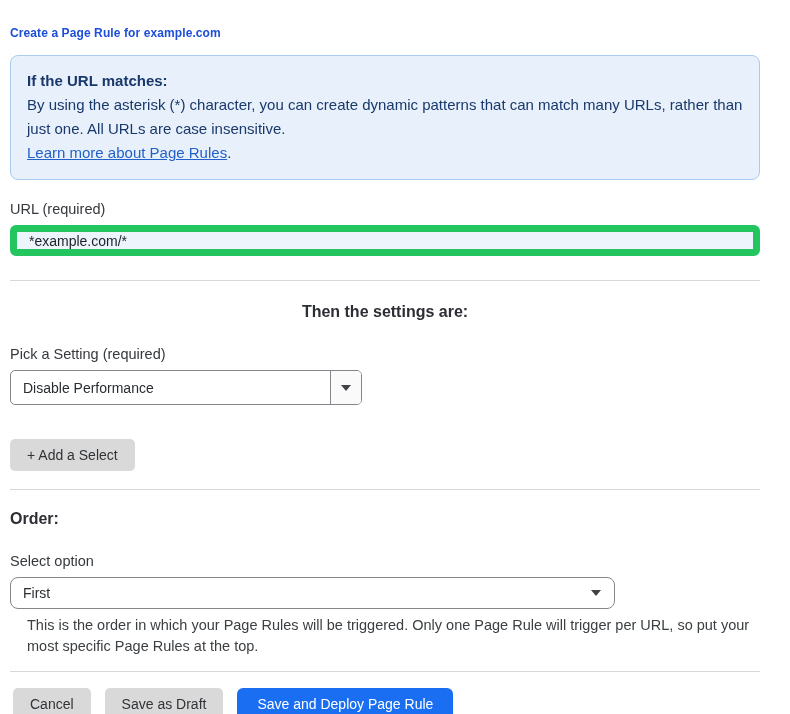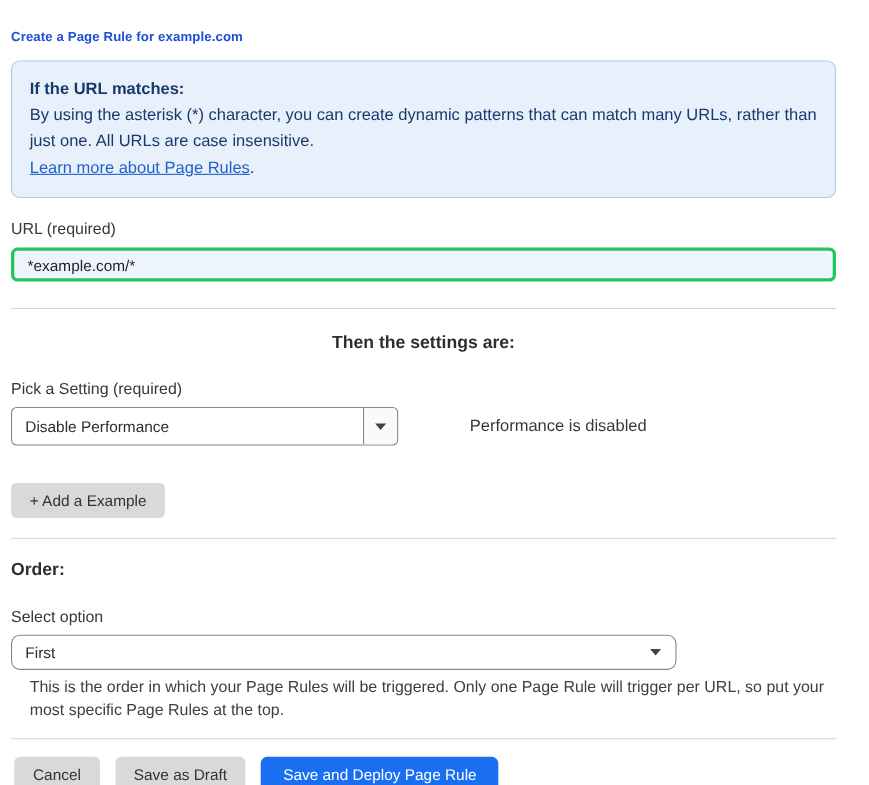--- a/index.html
+++ b/index.html
@@ -42,21 +42,21 @@
     color: #35383d;
   }
   .url-label { margin-top: 21px; }
 
   .url-input {
     display: block;
     margin-top: 8px;
     width: 750px;
     height: 31px;
     background: #eef4fc;
-    border: 3px solid #22c55e;
+    border: 7px solid #22c55e;
     border-radius: 6px;
     padding: 0 12px;
     font-family: "Liberation Sans", sans-serif;
     font-size: 14px;
     color: #1e2126;
     outline: none;
   }
   .helper-text {
     margin-top: 7px;
     font-size: 14.5px;
@@ -212,24 +212,23 @@
 
   <div class="field-label setting-label">Pick a Setting (required)</div>
 
   <div class="setting-row">
     <div class="setting-dropdown">
       <div class="dd-value">Disable Performance</div>
       <div class="dd-arrow-seg">
         <span class="caret-down"></span>
       </div>
     </div>
-    <div class="setting-status">Performance is disabled</div>
-  </div>
-
-  <button class="btn btn-gray add-setting-btn">+ Add a Example</button>
+  </div>
+
+  <button class="btn btn-gray add-setting-btn">+ Add a Select</button>
 
   <hr class="divider divider-2">
 
   <div class="section-heading order-heading">Order:</div>
 
   <div class="field-label setting-label">Select option</div>
 
   <div class="order-select">
     <span>First</span>
     <span class="caret-down"></span>

